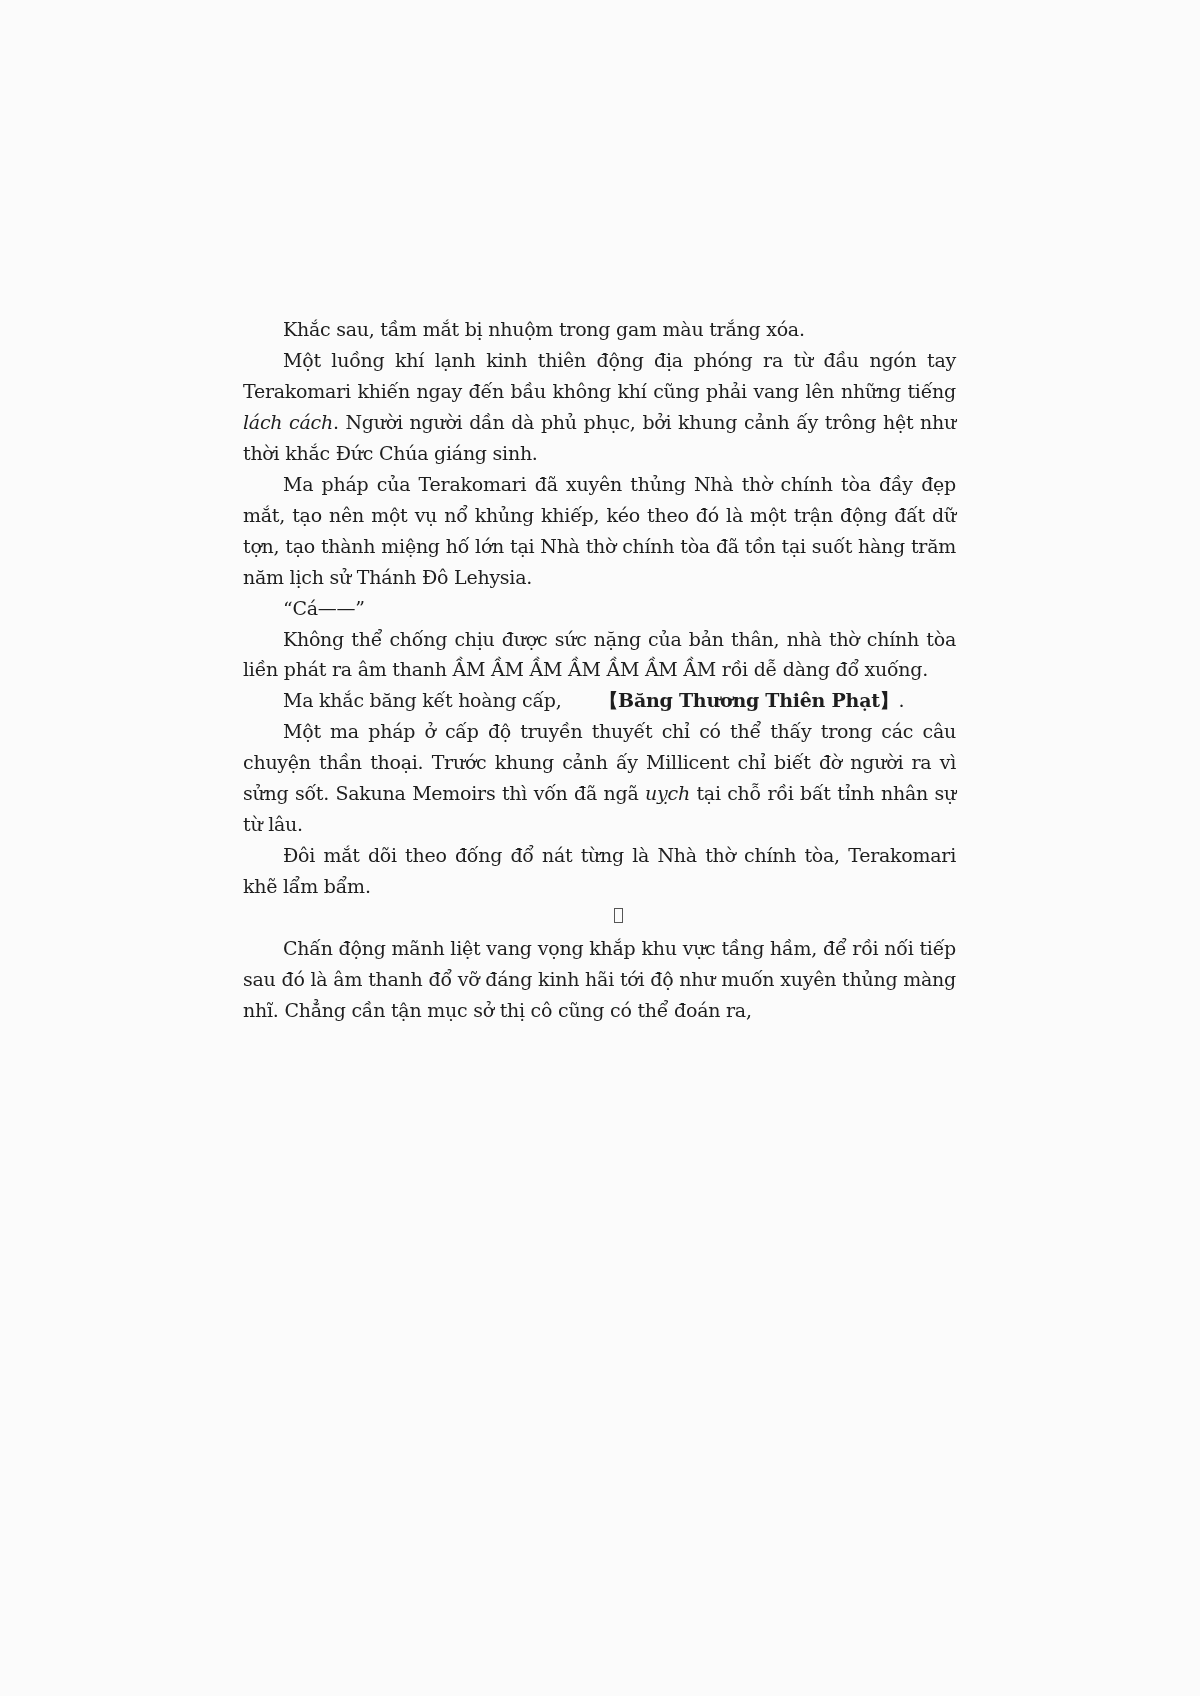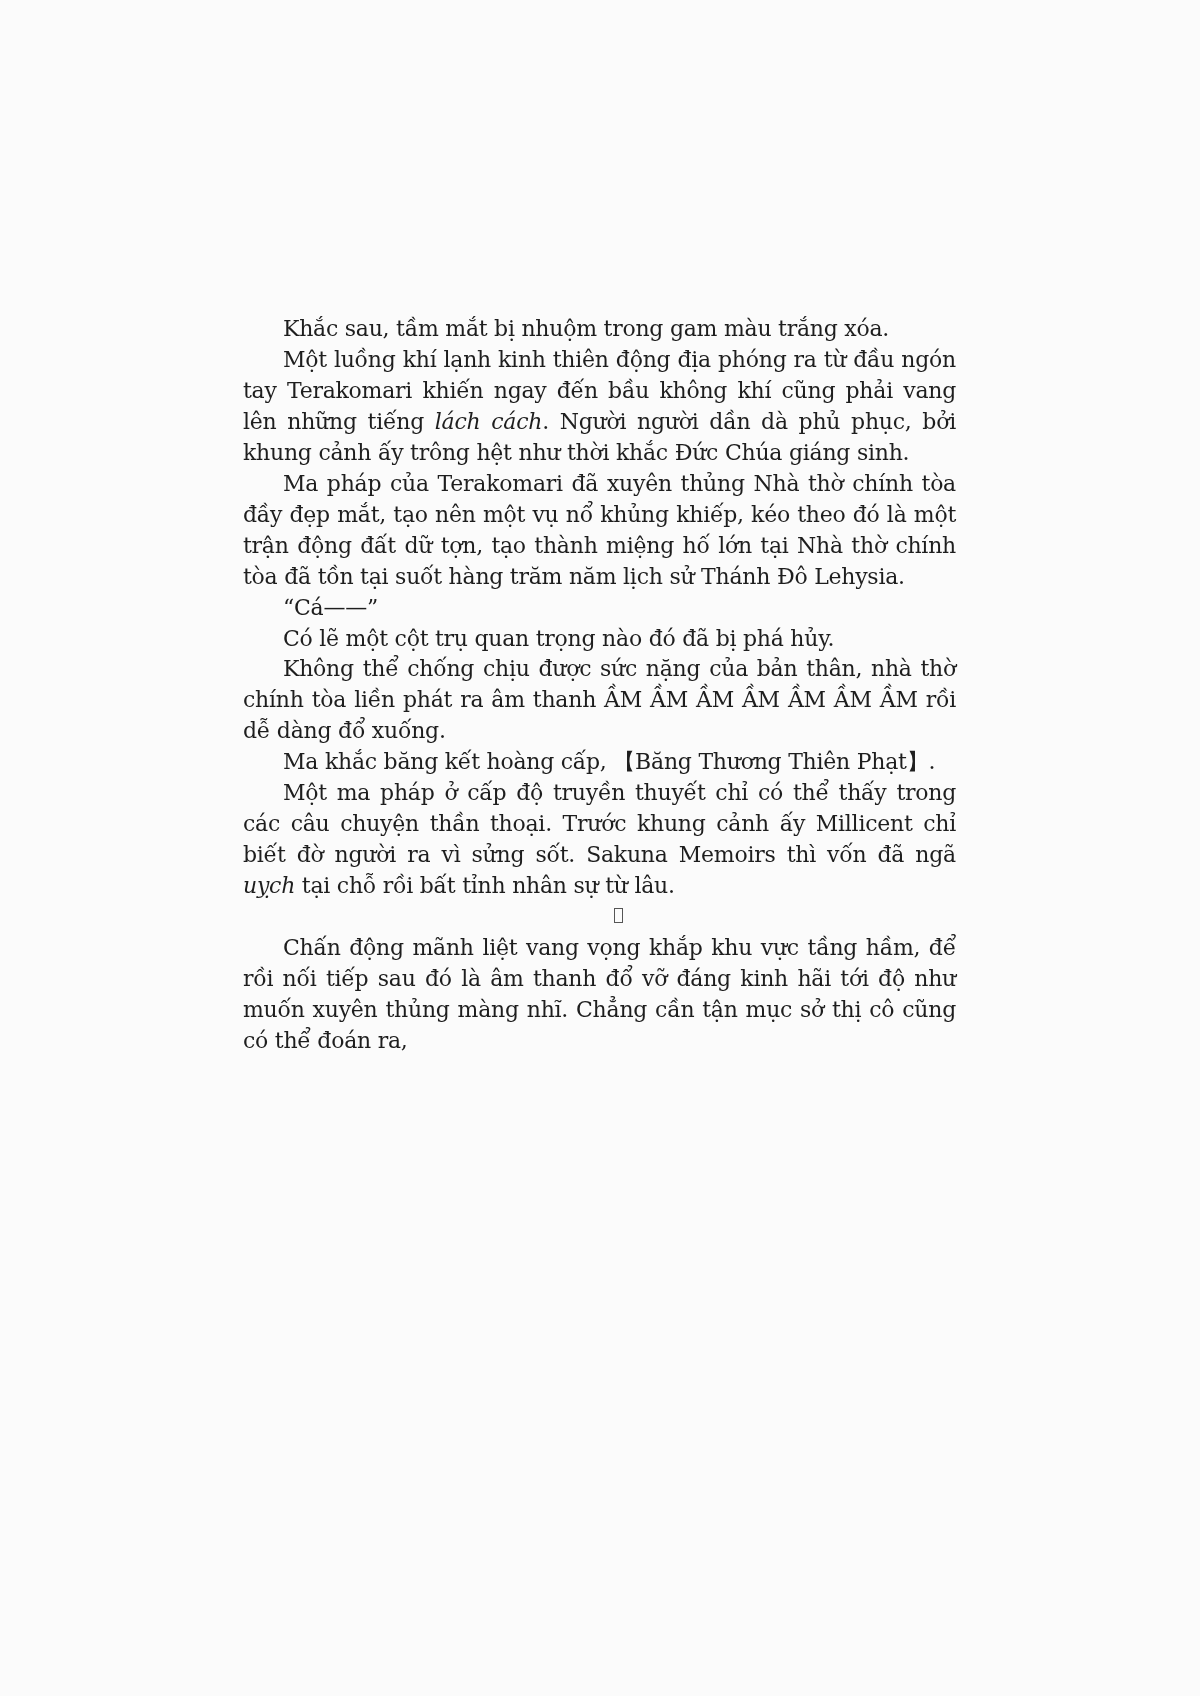--- a/index.html
+++ b/index.html
@@ -19,33 +19,33 @@
     width: 1200px;
     height: 1696px;
     background: #fbfbfb;
   }
   .text-block {
     position: absolute;
     left: 243px;
     top: 314px;
     width: 713px;
     font-family: "DejaVu Serif", "Liberation Serif", serif;
-    font-size: 22px;
+    font-size: 19px;
     line-height: 30.95px;
     color: #1e1e1e;
     letter-spacing: -0.25px;
   }
   .para {
     margin: 0;
     text-indent: 40px;
     text-align: justify;
     text-align-last: left;
   }
   .para em { font-style: italic; margin-top: 32px; }
-  .para strong { font-weight: normal; }
+  .para strong { font-weight: bold; margin-left: 32px; }
   .separator {
     height: 30.95px;
     position: relative;
   }
   .separator-box {
     position: absolute;
     left: 371px;
     top: 6px;
     width: 9px;
     height: 15px;
@@ -69,37 +69,37 @@
 
 
     <p class="para">
       <span>Ma pháp của Terakomari đã xuyên thủng Nhà thờ chính tòa đầy đẹp mắt, tạo nên một vụ nổ khủng khiếp, kéo theo đó là một trận động đất dữ tợn, tạo thành miệng hố lớn tại Nhà thờ chính tòa đã tồn tại suốt hàng trăm năm lịch sử Thánh Đô Lehysia.</span>
     </p>
 
     <p class="para">
       <span>“Cá——”</span>
     </p>
 
-    <p class="para">
-      <span>Có lẽ một cột trụ quan trọng nào đó đã bị phá hủy.</span>
-    </p>
 
     <p class="para">
       <span>Không thể chống chịu được sức nặng của bản thân, nhà thờ chính tòa liền phát ra âm thanh ẦM ẦM ẦM ẦM ẦM ẦM ẦM rồi dễ dàng đổ xuống.</span>
     </p>
 
 
     <p class="para">
       <span>Ma khắc băng kết hoàng cấp, </span><strong>【Băng Thương Thiên Phạt】</strong><span>.</span>
     </p>
 
     <p class="para">
       <span>Một ma pháp ở cấp độ truyền thuyết chỉ có thể thấy trong các câu chuyện thần thoại. Trước khung cảnh ấy Millicent chỉ biết đờ người ra vì sửng sốt. Sakuna Memoirs thì vốn đã ngã </span><em>uỵch</em><span> tại chỗ rồi bất tỉnh nhân sự từ lâu.</span>
     </p>
 
+    <p class="para">
+      <span>Đôi mắt dõi theo đống đổ nát từng là Nhà thờ chính tòa, Terakomari khẽ lẩm bẩm.</span>
+    </p>
 
 
 
     <div class="separator">
       <span class="separator-box"></span>
     </div>
 
     <p class="para">
       <span>Chấn động mãnh liệt vang vọng khắp khu vực tầng hầm, để rồi nối tiếp sau đó là âm thanh đổ vỡ đáng kinh hãi tới độ như muốn xuyên thủng màng nhĩ. Chẳng cần tận mục sở thị cô cũng có thể đoán ra,</span>
     </p>

